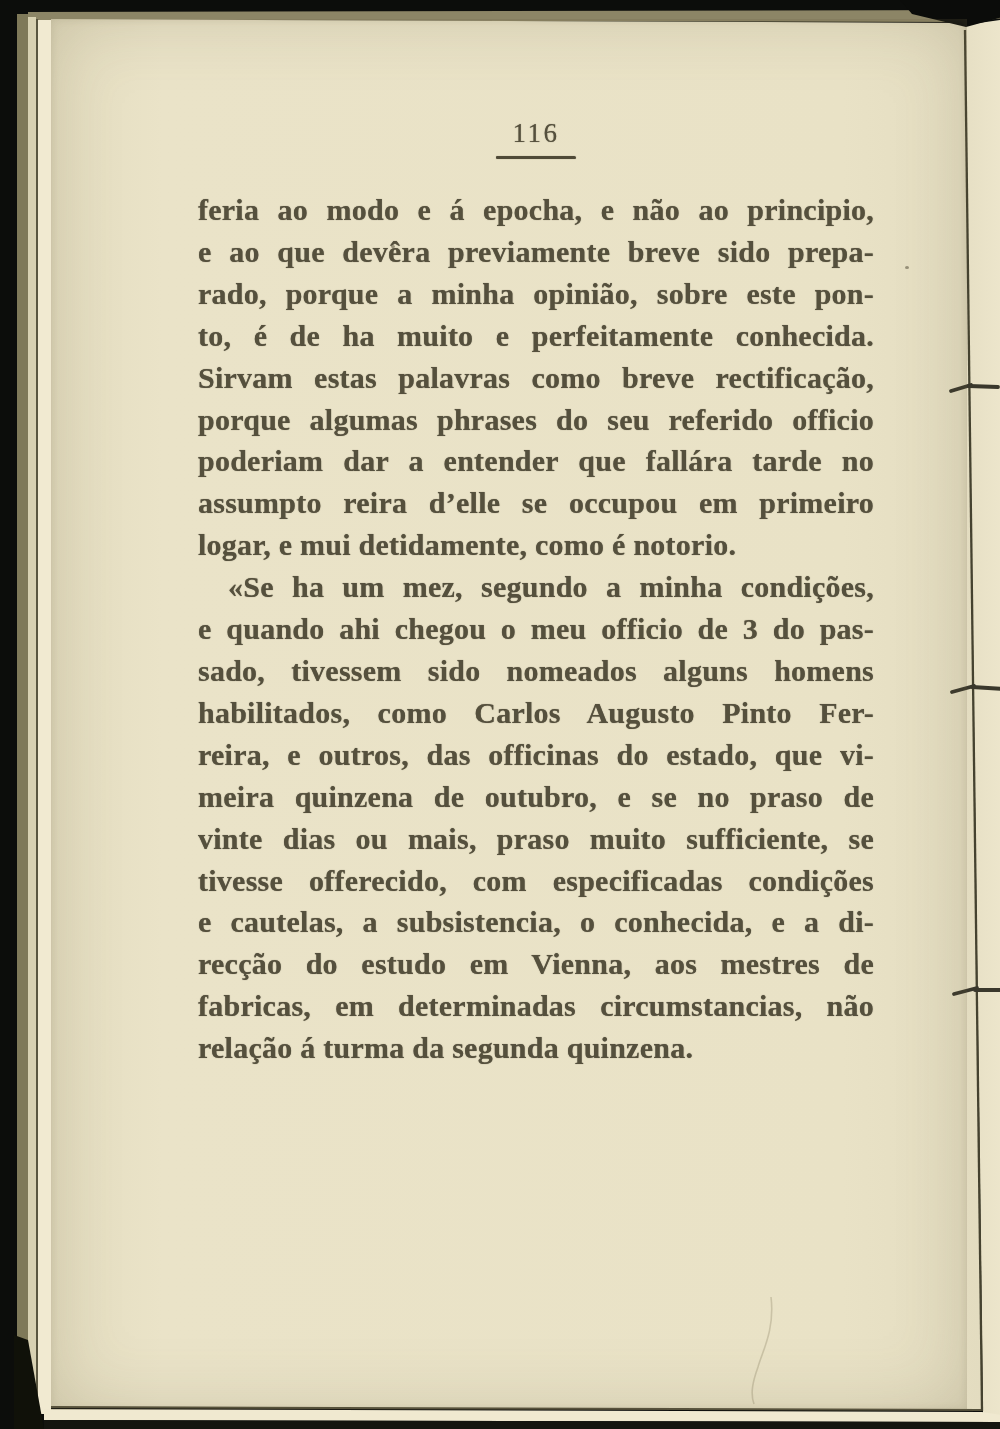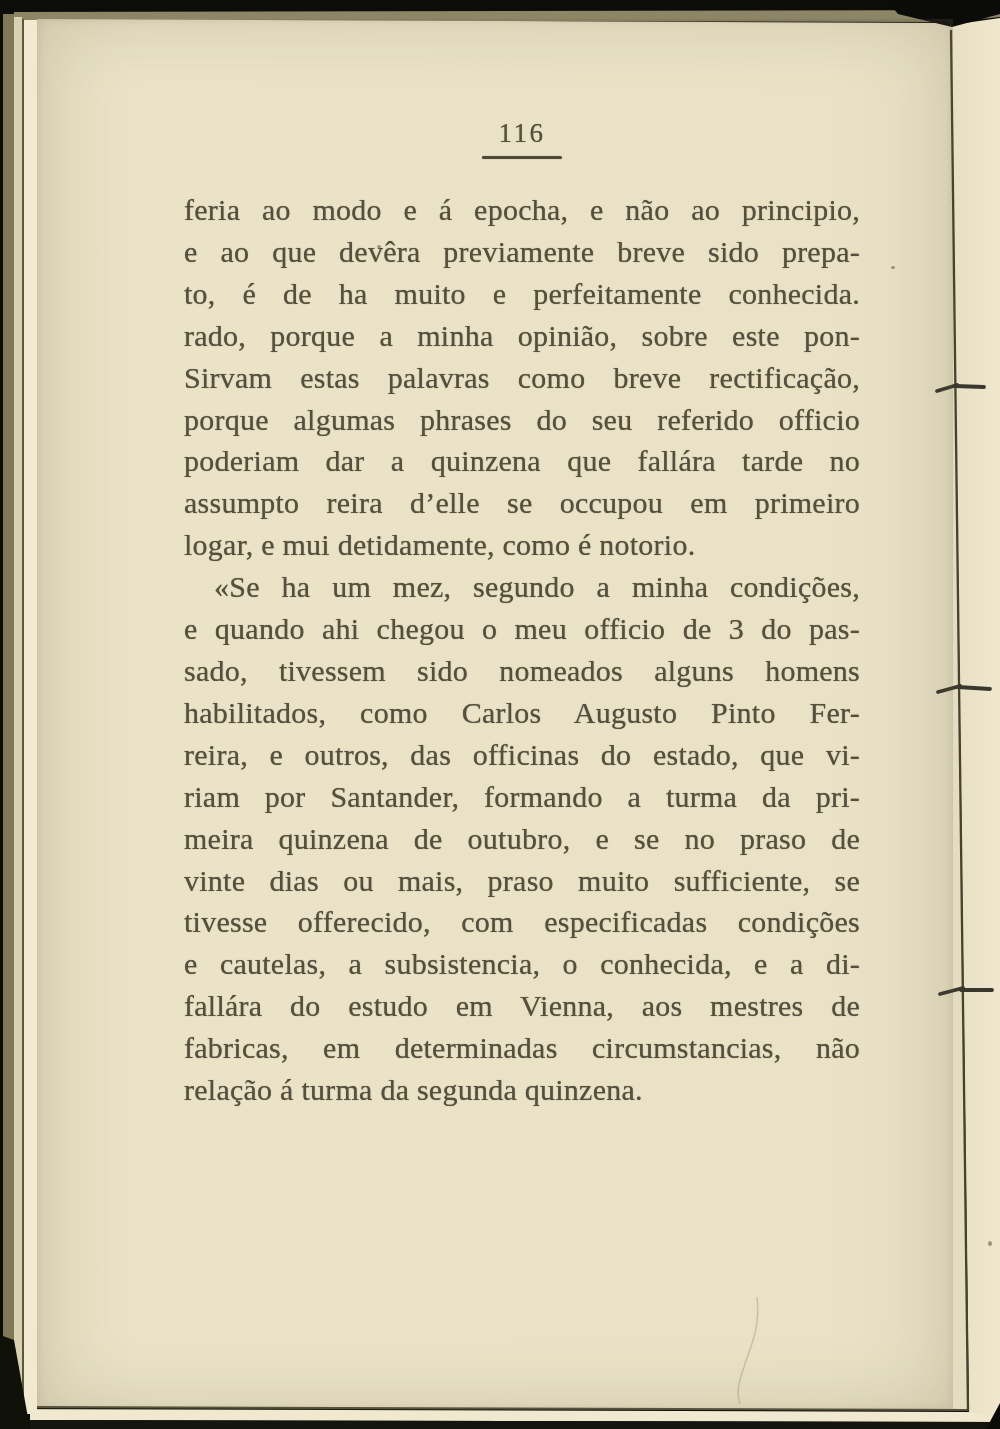--- a/index.html
+++ b/index.html
@@ -3,21 +3,21 @@
 <meta charset="utf-8">
 <style>
   html, body { margin: 0; padding: 0; }
   body {
     width: 1000px; height: 1429px;
     background: var(--surround, #0d0e0c);
     position: relative;
     overflow: hidden;
     font-family: "Liberation Serif", "DejaVu Serif", serif;
   }
-  .scene { position: absolute; inset: 0; }
+  .scene { position: absolute; inset: 0; margin-left: 14px; }
   svg.edges {
     position: absolute; left: 0; top: 0;
     width: 1000px; height: 1429px;
     pointer-events: none;
   }
   .page-vignette {
     position: absolute; left: 37px; top: 19px;
     width: 916px; height: 1391px;
     box-shadow: inset 0 0 70px rgba(110, 100, 70, 0.22),
                 inset 0 0 8px rgba(110, 100, 70, 0.18);
@@ -45,20 +45,21 @@
     font-size: 30px;
     line-height: 41.9px;
     color: var(--ink, #56513e);
     letter-spacing: 0.25px;
     text-shadow: 0 0 0.9px rgba(66, 60, 44, 0.72);
   }
   #text-block .line {
     text-align: justify;
     text-align-last: justify;
     white-space: normal;
+    font-weight: bold;
   }
   #text-block .line.no-j { text-align-last: left; }
   #text-block .line.ind { text-indent: 30px; }
   .speck {
     position: absolute;
     border-radius: 50%;
     background: #6b6550;
     opacity: 0.65;
     pointer-events: none;
   }
@@ -122,38 +123,37 @@
   <div class="page-vignette"></div>
 
   <div class="page-header">
     <div class="page-number">116</div>
     <div class="header-rule"></div>
   </div>
 
   <div id="text-block">
       <div class="line">feria ao modo e á epocha, e não ao principio,</div>
       <div class="line">e ao que devêra previamente breve sido prepa-</div>
+      <div class="line">rado, porque a minha opinião, sobre este pon-</div>
       <div class="line">to, é de ha muito e perfeitamente conhecida.</div>
-      <div class="line">rado, porque a minha opinião, sobre este pon-</div>
       <div class="line">Sirvam estas palavras como breve rectificação,</div>
       <div class="line">porque algumas phrases do seu referido officio</div>
-      <div class="line">poderiam dar a quinzena que fallára tarde no</div>
+      <div class="line">poderiam dar a entender que fallára tarde no</div>
       <div class="line">assumpto reira d’elle se occupou em primeiro</div>
       <div class="line no-j">logar, e mui detidamente, como é notorio.</div>
       <div class="line ind">«Se ha um mez, segundo a minha condições,</div>
       <div class="line">e quando ahi chegou o meu officio de 3 do pas-</div>
       <div class="line">sado, tivessem sido nomeados alguns homens</div>
       <div class="line">habilitados, como Carlos Augusto Pinto Fer-</div>
       <div class="line">reira, e outros, das officinas do estado, que vi-</div>
-      <div class="line">riam por Santander, formando a turma da pri-</div>
       <div class="line">meira quinzena de outubro, e se no praso de</div>
       <div class="line">vinte dias ou mais, praso muito sufficiente, se</div>
       <div class="line">tivesse offerecido, com especificadas condições</div>
       <div class="line">e cautelas, a subsistencia, o conhecida, e a di-</div>
-      <div class="line">fallára do estudo em Vienna, aos mestres de</div>
+      <div class="line">recção do estudo em Vienna, aos mestres de</div>
       <div class="line">fabricas, em determinadas circumstancias, não</div>
       <div class="line no-j">relação á turma da segunda quinzena.</div>
     </div>
 
   <div class="speck" style="left:377px; top:245px; width:4px; height:3px;"></div>
   <div class="speck" style="left:891px; top:266px; width:4px; height:3px;"></div>
   <div class="speck" style="left:988px; top:1241px; width:4px; height:5px;"></div>
 </div>
 
 </body></html>

